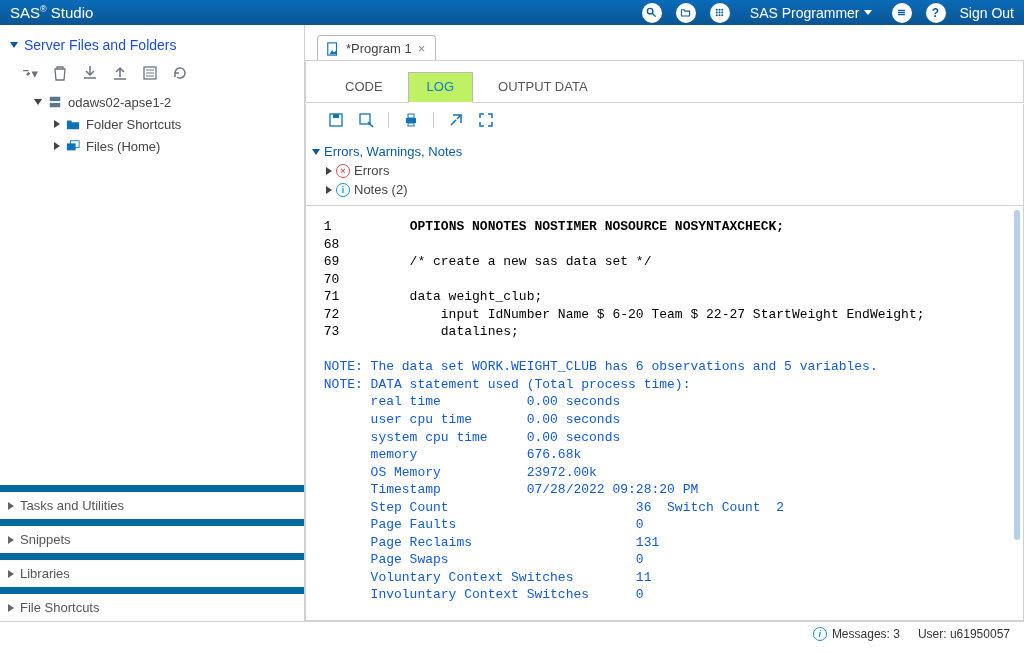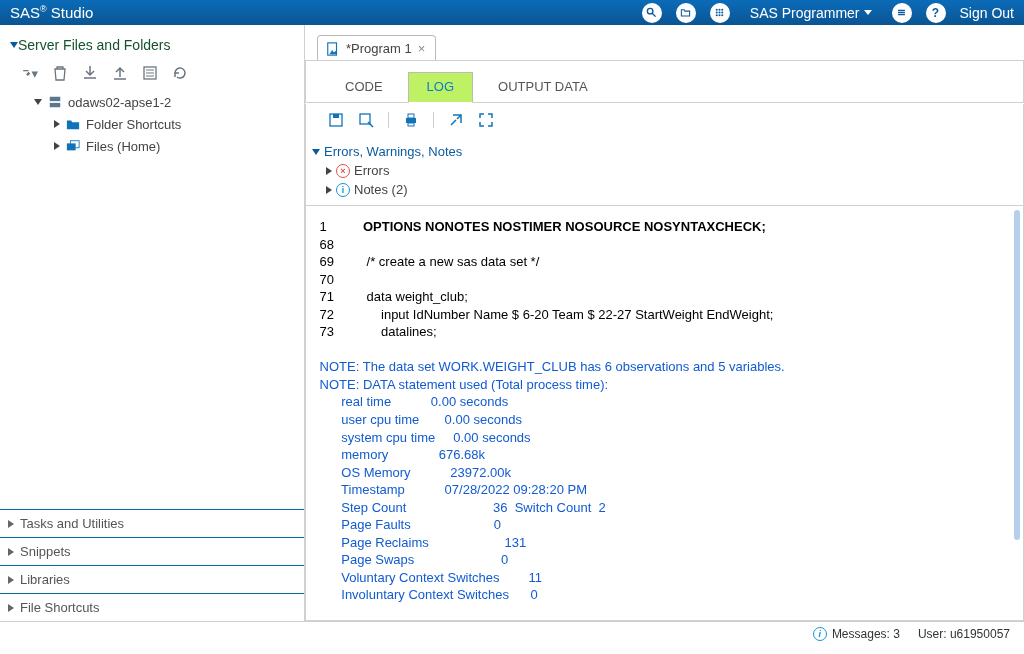--- a/index.html
+++ b/index.html
@@ -15,37 +15,37 @@
 .topbar .role { font-size: 14px; margin: 0 6px; display: flex; align-items: center; gap: 4px; }
 .topbar .caret { width: 0; height: 0; border-left: 4px solid transparent; border-right: 4px solid transparent; border-top: 5px solid #fff; }
 .topbar .signout { font-size: 14px; }
 
 
 .main { display: flex; height: 596px; }
 .left { width: 305px; border-right: 1px solid #d0d0d0; display: flex; flex-direction: column; }
 .right { flex: 1; display: flex; flex-direction: column; }
 
 
-.panel-header { color: #14532d; font-size: 14px; padding: 12px 8px 8px 10px; display: flex; align-items: center; cursor: pointer; }
+.panel-header { color: #1d4ed8; font-size: 14px; padding: 12px 8px 8px 10px; display: flex; align-items: center; gap: 6px; cursor: pointer; }
 .panel-header .twist { width: 0; height: 0; border-left: 4px solid transparent; border-right: 4px solid transparent; border-top: 6px solid #0a5a9e; }
 
 .toolbar { display: flex; gap: 14px; padding: 4px 0 8px 22px; align-items: center; color: #6a7680; }
 .toolbar .tb { width: 16px; height: 16px; display: inline-flex; align-items: center; justify-content: center; cursor: pointer; }
 .toolbar svg { width: 16px; height: 16px; }
 
 .tree { padding: 2px 0 0 20px; color: #444; font-size: 13px; flex: 1; overflow: auto; }
 .tree-row { display: flex; align-items: center; gap: 5px; padding: 3px 0; cursor: pointer; }
 .tree-row .tri { width: 0; height: 0; border-top: 4px solid transparent; border-bottom: 4px solid transparent; border-left: 6px solid #444; }
 .tree-row .tri.open { border-left: 4px solid transparent; border-right: 4px solid transparent; border-top: 6px solid #444; border-bottom: none; }
 .tree-row .ticon { width: 16px; height: 16px; display: inline-flex; align-items: center; justify-content: center; }
 .tree .lvl1 { margin-left: 14px; }
 .tree .lvl2 { margin-left: 34px; }
 
 
-.bottom-collapsed { border-top: 1px solid #0369a1; padding: 6px 0 6px 8px; display: flex; align-items: center; gap: 6px; color: #555; font-size: 13px; cursor: pointer; }
+.bottom-collapsed { border-top: 7px solid #0369a1; padding: 6px 0 6px 8px; display: flex; align-items: center; gap: 6px; color: #555; font-size: 13px; cursor: pointer; }
 .bottom-collapsed .twist { width: 0; height: 0; border-top: 4px solid transparent; border-bottom: 4px solid transparent; border-left: 6px solid #666; }
 
 
 .tabbar { display: flex; padding: 10px 0 0 12px; }
 .filetab { border: 1px solid #bbb; border-bottom: 1px solid #fff; border-radius: 4px 4px 0 0; padding: 5px 10px 4px 8px; display: flex; align-items: center; gap: 6px; font-size: 13px; color: #444; background: #fff; }
 .filetab .close { color: #888; cursor: pointer; }
 .filetab .file-icon { width: 14px; height: 14px; }
 
 .subtabs { border: 1px solid #d0d0d0; border-top: 1px solid #d0d0d0; margin: 0; display: flex; padding: 10px 0 0 20px; gap: 6px; position: relative; top: -1px; }
 .subtab { padding: 6px 18px 8px; font-size: 13px; color: #555; cursor: pointer; border: 1px solid transparent; border-bottom: none; position: relative; top: 1px; }
@@ -58,21 +58,21 @@
 .log-summary { border-left: 1px solid #d0d0d0; border-right: 1px solid #d0d0d0; padding: 6px 0 6px 6px; color: #0a5a9e; font-size: 13px; }
 .log-summary .row { display: flex; align-items: center; gap: 4px; padding: 2px 0; cursor: pointer; }
 .log-summary .tri { width: 0; height: 0; border-top: 4px solid transparent; border-bottom: 4px solid transparent; border-left: 6px solid #444; }
 .log-summary .tri.open { border-left: 4px solid transparent; border-right: 4px solid transparent; border-top: 6px solid #0a5a9e; border-bottom: none; }
 .log-summary .indent { margin-left: 14px; color: #444; }
 .log-summary .badge { width: 14px; height: 14px; border-radius: 50%; border: 1.5px solid; display: inline-flex; align-items: center; justify-content: center; font-size: 9px; font-weight: bold; }
 .badge.err { border-color: #d9534f; color: #d9534f; }
 .badge.warn { width:0;height:0;border:none;border-left:7px solid transparent;border-right:7px solid transparent;border-bottom:12px solid #f0ad4e;border-radius:0; }
 .badge.info { border-color: #1097d5; color: #1097d5; }
 
-.log-body { flex: 1; border: 1px solid #d0d0d0; border-top: 1px solid #d0d0d0; overflow: auto; padding: 12px 0 12px 10px; font-family: Liberation Sans, sans-serif; font-size: 13px; line-height: 1.35; white-space: pre; color: #000; position: relative; }
+.log-body { flex: 1; border: 1px solid #d0d0d0; border-top: 1px solid #d0d0d0; overflow: auto; padding: 12px 0 12px 10px; font-family: Liberation Mono, monospace; font-size: 13px; line-height: 1.35; white-space: pre; color: #000; position: relative; }
 .log-body .blue { color: #125bd2; }
 .log-body .scrollbar-fake { position: absolute; right: 3px; top: 4px; width: 6px; height: 330px; background: #b5cfed; border-radius: 3px; }
 
 
 .status { height: 24px; border-top: 1px solid #d0d0d0; display: flex; align-items: center; justify-content: flex-end; gap: 18px; padding: 0 14px; font-size: 12px; color: #333; }
 .status .msg { display: flex; align-items: center; gap: 5px; }
 .status .info-icon { width: 14px; height: 14px; border-radius: 50%; border: 1.5px solid #1097d5; color: #1097d5; display: inline-flex; align-items: center; justify-content: center; font-size: 9px; font-style: italic; font-weight: bold; }
 </style>
 </head>
 <body>

